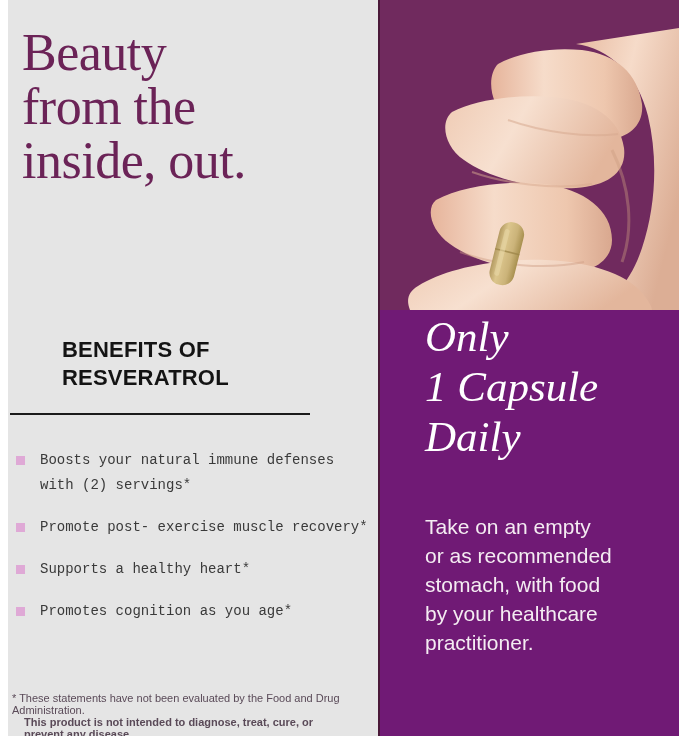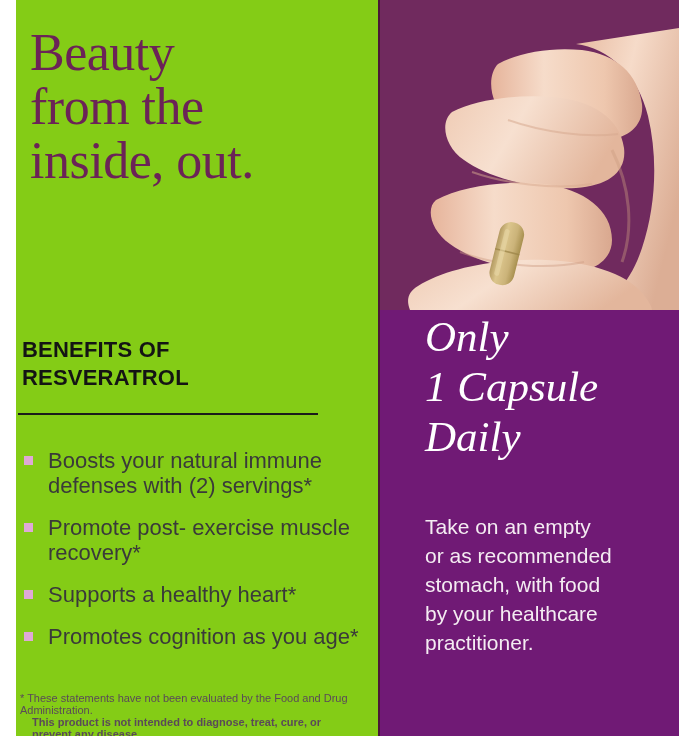--- a/index.html
+++ b/index.html
@@ -14,24 +14,24 @@
     position: relative;
     width: 679px;
     height: 736px;
     overflow: hidden;
     background: #ffffff;
   }
 
   
   #left-panel {
     position: absolute;
-    left: 16px; top: 0;
+    left: 8px; top: 0;
     width: 378px;
     height: 736px;
-    background: #84cc16;
+    background: #e5e5e5;
   }
   #headline {
     position: absolute;
     left: 14px;
     top: 26px;
     width: 330px;
     font-family: "Liberation Serif", "DejaVu Serif", serif;
     font-size: 52px;
     line-height: 54px;
     color: #6b2357;
@@ -44,21 +44,21 @@
     left: 6px;
     top: 336px;
     width: 330px;
     font-family: "Liberation Sans", sans-serif;
     font-weight: bold;
     font-size: 22px;
     line-height: 28px;
     color: #141414;
     letter-spacing: 0.2px;
   }
-  #benefits-heading .bh-line { display: block; }
+  #benefits-heading .bh-line { display: block; margin-left: 48px; }
 
   #benefits-rule {
     position: absolute;
     left: 2px;
     top: 413px;
     width: 300px;
     height: 2px;
     background: #1b1b1b;
   }
 
@@ -68,22 +68,22 @@
     top: 448px;
     width: 360px;
     list-style: none;
     margin: 0;
     padding: 0;
   }
   #benefits-list li {
     position: relative;
     padding-left: 26px;
     margin-bottom: 17px;
-    font-family: Liberation Sans, sans-serif;
-    font-size: 22px;
+    font-family: Liberation Mono, monospace;
+    font-size: 14px;
     line-height: 25px;
     color: #3a3a3a;
     font-weight: 300;
   }
   #benefits-list li .bullet-square {
     position: absolute;
     left: 2px;
     top: 8px;
     width: 9px;
     height: 9px;

